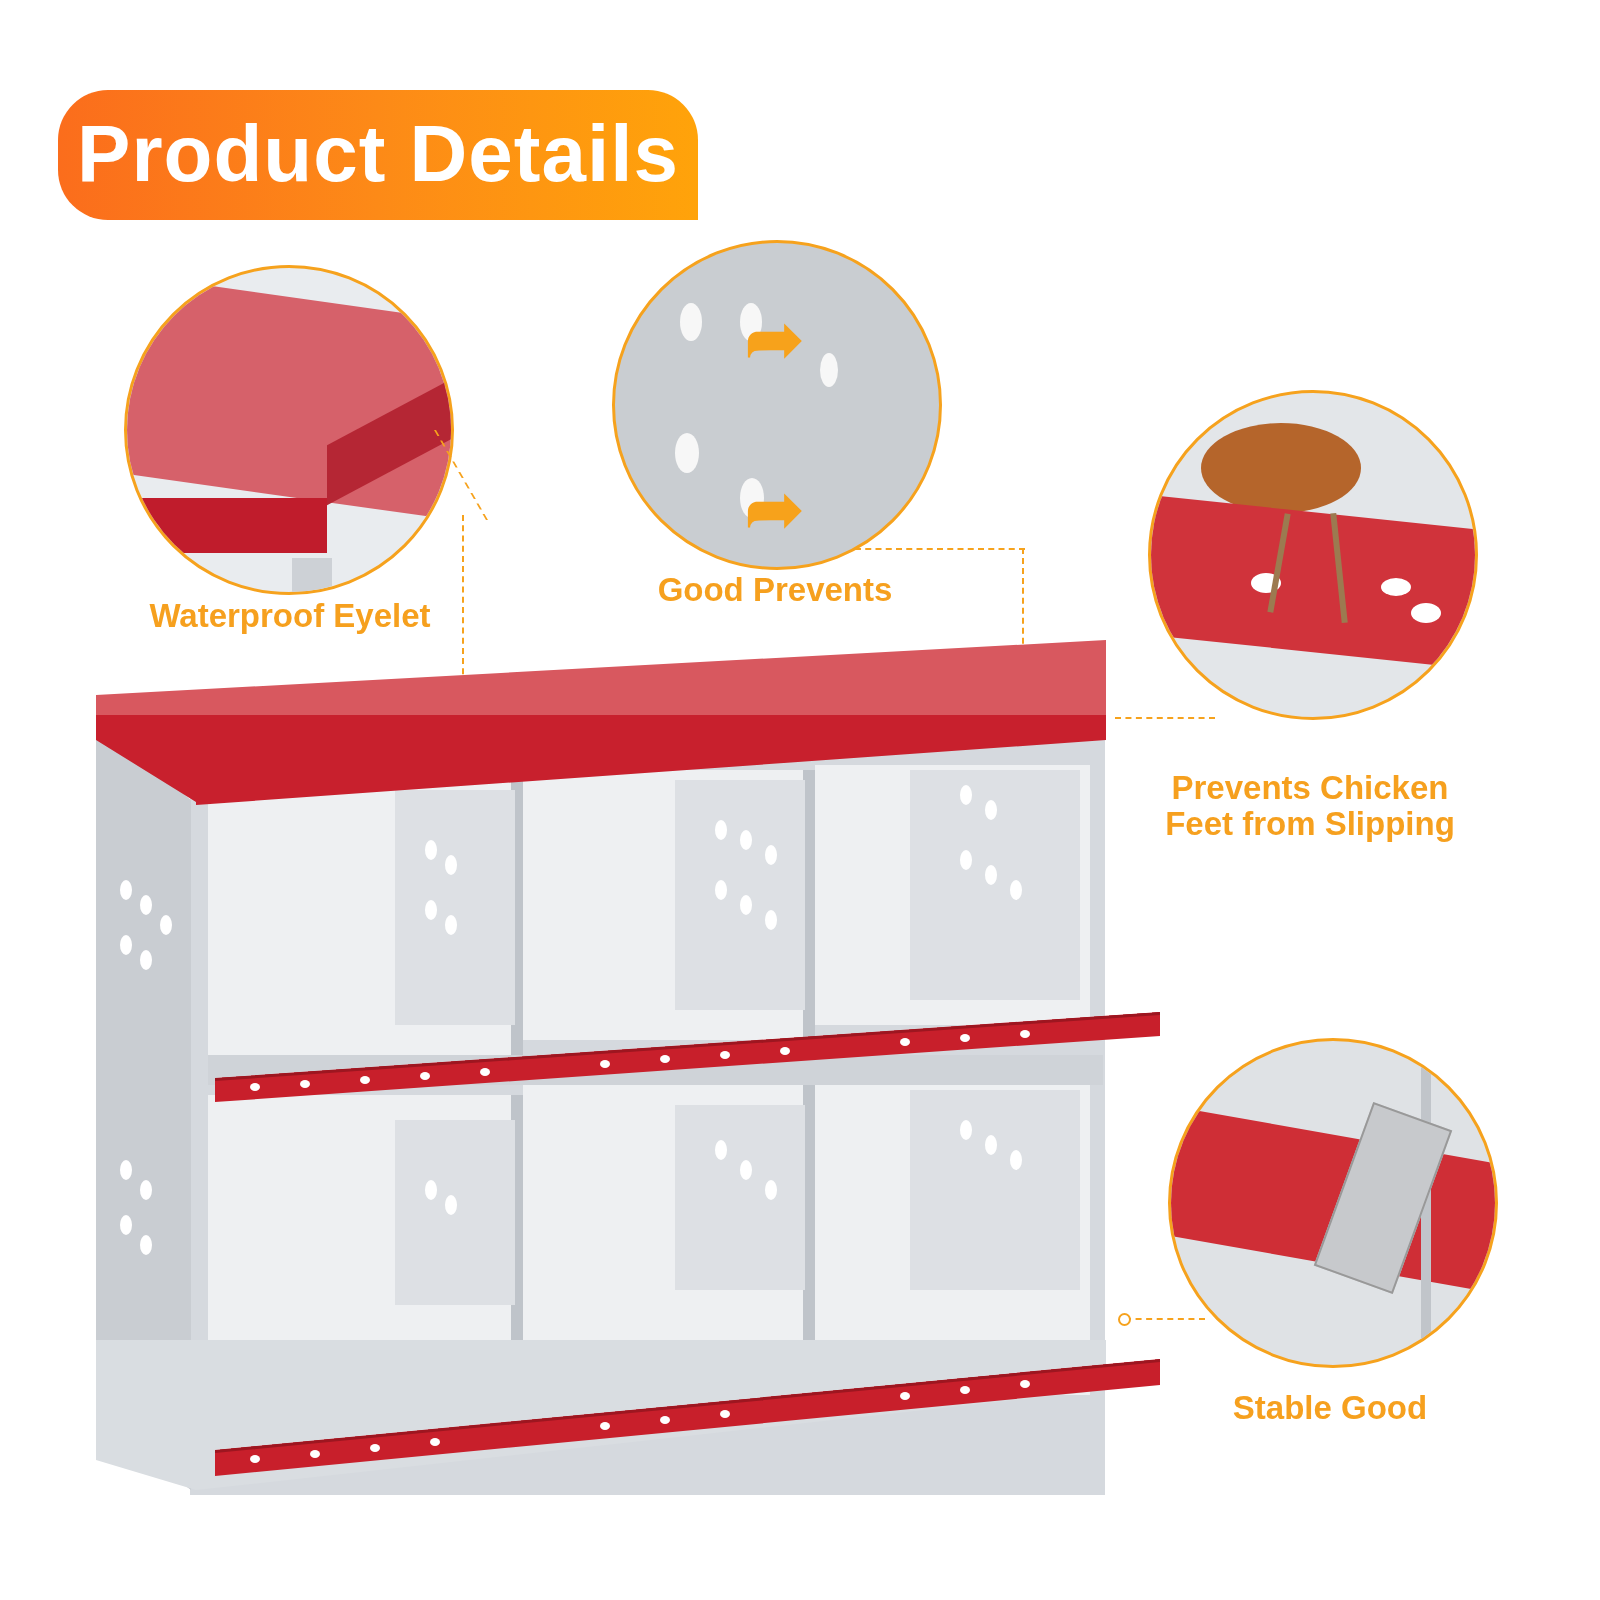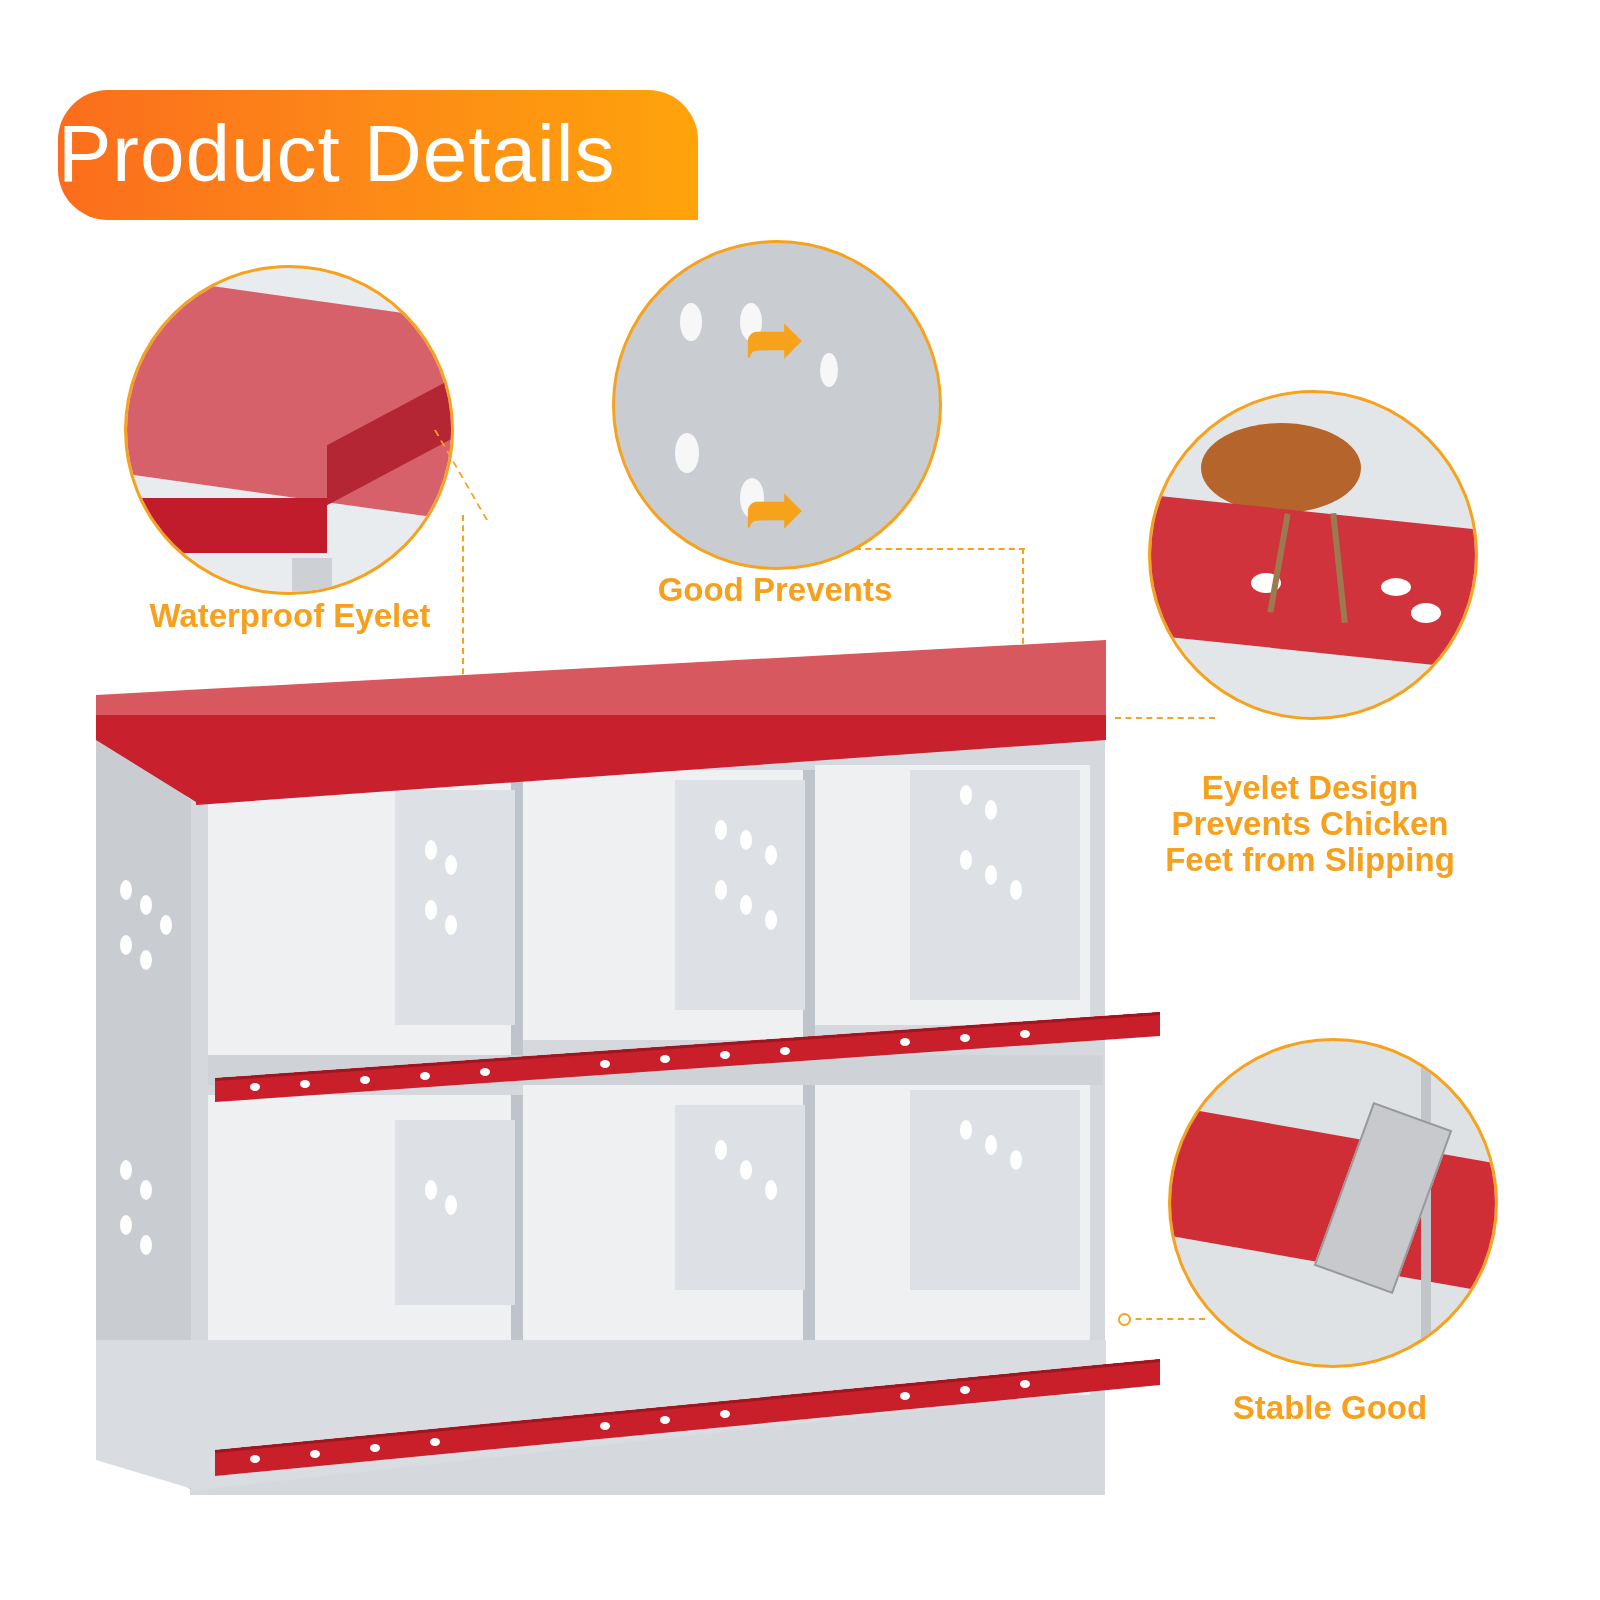--- a/index.html
+++ b/index.html
@@ -3,22 +3,22 @@
 <meta charset="utf-8">
 <style>
   html, body { margin: 0; padding: 0; background: #ffffff; }
   body { width: 1600px; height: 1600px; position: relative; overflow: hidden; font-family: "Liberation Sans", sans-serif; }
   .banner {
     position: absolute; left: 58px; top: 90px; width: 640px; height: 130px;
     background: linear-gradient(90deg, #fb6d1c 0%, #fd8a17 50%, #ffa30a 100%);
     border-radius: 50px 50px 0 50px;
   }
   .banner-title {
-    position: absolute; left: 0; right: 0; top: 18px; 
-    color: #fff; font-weight: normal; font-size: 80px; letter-spacing: 1px;
+    position: absolute; left: 0; right: 0; top: 18px; text-align: center;
+    color: #fff; font-weight: bold; font-size: 80px; letter-spacing: 1px;
   }
   .circle {
     position: absolute; border: 3px solid #f6a21d; border-radius: 50%;
     overflow: hidden; box-sizing: border-box; background: #e9ecef;
   }
   .label {
     position: absolute; color: #f6a01e; font-weight: bold; text-align: center;
     font-size: 33px; line-height: 36px;
   }
   .dash { position: absolute; border-color: #f6a21d; border-style: dashed; border-width: 0; }
@@ -70,21 +70,20 @@
 <div class="circle" style="left:1148px;top:390px;width:330px;height:330px;background:#e3e6e9;">
   <div style="position:absolute;left:50px;top:30px;width:160px;height:90px;border-radius:50%;background:#b5652b;"></div>
   <div style="position:absolute;left:0;top:120px;width:340px;height:140px;background:#d0333b;transform:skewY(6deg);"></div>
   <div class="hole" style="left:100px;top:180px;width:30px;height:20px;"></div>
   <div class="hole" style="left:260px;top:210px;width:30px;height:20px;"></div>
   <div class="hole" style="left:230px;top:185px;width:30px;height:18px;"></div>
   <div style="position:absolute;left:125px;top:120px;width:6px;height:100px;background:#9c7a50;transform:rotate(10deg);"></div>
   <div style="position:absolute;left:185px;top:120px;width:6px;height:110px;background:#9c7a50;transform:rotate(-6deg);"></div>
 </div>
 <div class="label" style="left:1130px;top:770px;width:360px;">
-  <div>Eyelet Design</div>
   <div>Prevents Chicken</div>
   <div>Feet from Slipping</div>
 </div>
 
 <div class="circle" style="left:1168px;top:1038px;width:330px;height:330px;background:#dfe2e5;">
   <div style="position:absolute;left:0;top:95px;width:340px;height:130px;background:#cf2e36;transform:skewY(10deg);"></div>
   <div style="position:absolute;left:250px;top:0;width:10px;height:340px;background:#c1c5ca;"></div>
   <div style="position:absolute;left:170px;top:70px;width:80px;height:170px;background:#c7c9cc;border:2px solid #999;transform:rotate(20deg);"></div>
 </div>
 <div class="label" style="left:1170px;top:1390px;width:320px;">Stable Good</div>

